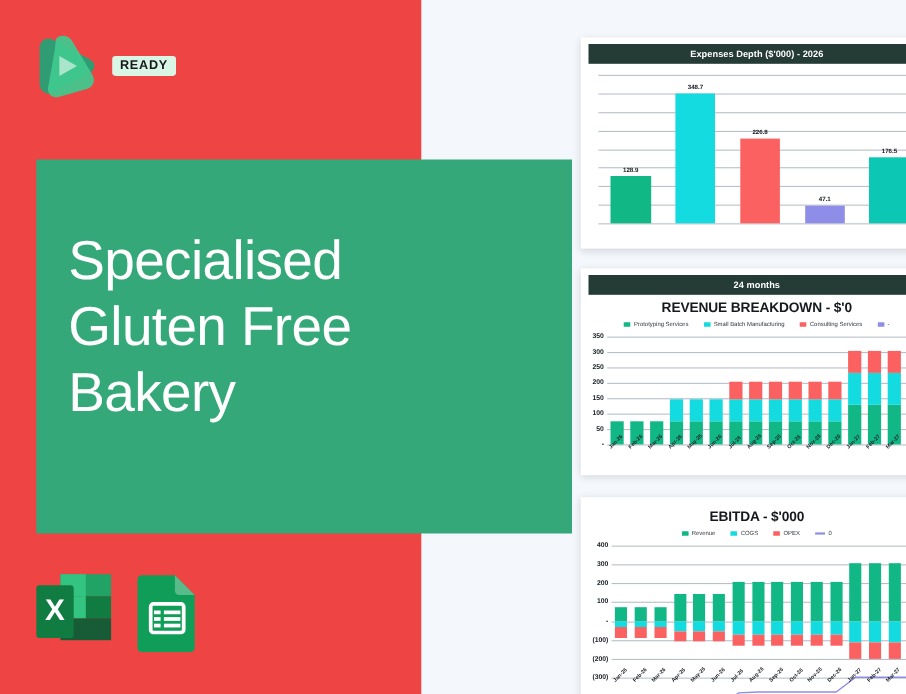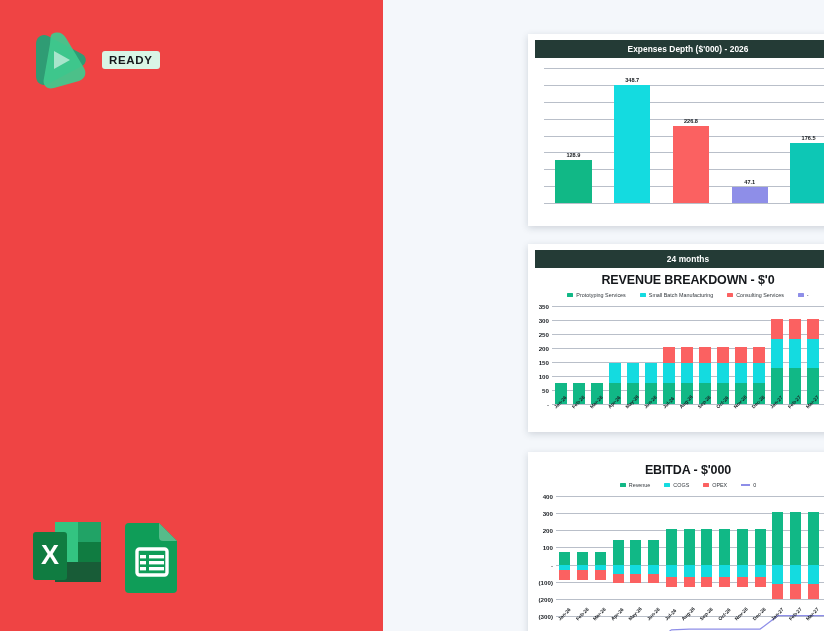--- a/index.html
+++ b/index.html
@@ -117,20 +117,25 @@
         <path d="M4 14 C4 7 10 3 16 6 L50 24 C55 27 55 33 50 36 L16 54 C10 57 4 53 4 46 Z" fill="#2f9c74"></path>
         <path d="M20 4 C26 1 31 3 34 8 L52 38 C55 43 53 49 47 51 L22 58 C15 60 10 55 12 48 L18 14 C18.7 9.5 18 6 20 4 Z" fill="#3fc98e" opacity="0.93"></path>
         <path d="M22 21 L38 30 L22 39 Z" fill="#ffffff" opacity="0.55"></path>
       </svg>
     </div>
     <div class="brand-text">
       <span class="ready-badge">READY</span>
     </div>
   </div>
 
+  <div class="hero">
+    <div class="hero-title">Specialised
+Gluten Free
+Bakery</div>
+  </div>
 
   <div class="footer">
     <div class="xls-icon">
       <svg width="72" height="74" viewBox="0 0 72 74" xmlns="http://www.w3.org/2000/svg">
         <rect x="24" y="3" width="46" height="20" fill="#21a366"></rect>
         <rect x="24" y="23" width="46" height="20" fill="#107c41"></rect>
         <rect x="24" y="43" width="46" height="20" fill="#185c37"></rect>
         <rect x="24" y="23" width="23" height="20" fill="#33c481"></rect>
         <rect x="24" y="3" width="23" height="20" fill="#33c481"></rect>
         <rect x="2" y="13" width="34" height="48" rx="3" fill="#107c41"></rect>

